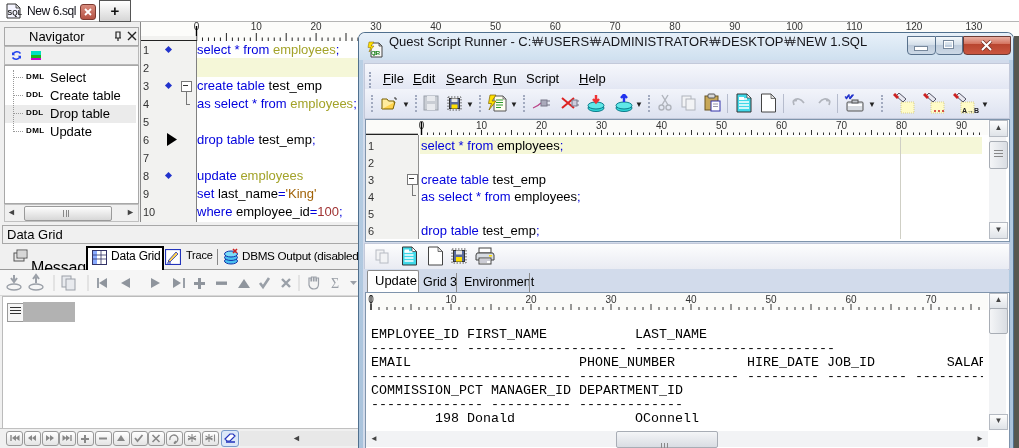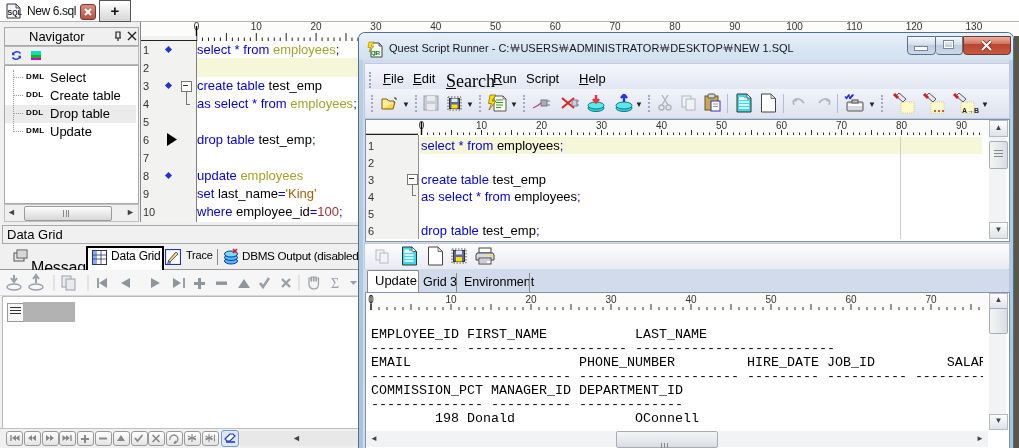--- a/index.html
+++ b/index.html
@@ -459,42 +459,42 @@
      border-radius:6px 6px 0 0;
      background:linear-gradient(#e7f0f9 0px,#cfe0ef 27px,#b9cfe4 27px,#a9c3dc 415px);
      box-shadow:0 0 0 1px #50708e;">
 
   <svg class="abs" style="left:8px;top:8px;" width="17" height="18">
     <path d="M4 2 h8 l3 3 v11 h-11 z" fill="#f8f8f8" stroke="#444"></path>
     <path d="M12 2 l3 3 h-3 z" fill="#ccc" stroke="#444" stroke-width="0.8"></path>
     <text x="4" y="13.5" font-size="6" font-weight="bold" fill="#2a8a2a" font-family="Liberation Sans" textLength="9">QSR</text>
     <path d="M2 1 h5 l-3 4 h3 l-5 6 l1.5-4.5 h-2.5 z" fill="#ffe000" stroke="#886600" stroke-width="0.5"></path>
   </svg>
-  <div class="abs" style="left:30px;top:8px;font-size:11px;color:#15151a;">Quest Script Runner - C:￦USERS￦ADMINISTRATOR￦DESKTOP￦NEW 1.SQL</div>
+  <div class="abs" style="left:30px;top:0;font-size:13px;color:#15151a;">Quest Script Runner - C:￦USERS￦ADMINISTRATOR￦DESKTOP￦NEW 1.SQL</div>
 
   <div class="abs" style="left:548px;top:3px;width:27px;height:17px;border:1px solid #58718c;border-radius:0 0 4px 4px;background:linear-gradient(#f4f8fb,#d4dfea 45%,#bdcbdb 45%,#ccd9e6);">
     <div class="abs" style="left:7px;top:10px;width:12px;height:3px;background:#fff;outline:1px solid #77889c;"></div>
   </div>
   <div class="abs" style="left:577px;top:3px;width:26px;height:17px;border:1px solid #58718c;border-left:none;border-radius:0 0 4px 4px;background:linear-gradient(#f4f8fb,#d4dfea 45%,#bdcbdb 45%,#ccd9e6);">
     <div class="abs" style="left:8px;top:4px;width:7px;height:5px;border:1.6px solid #fff;outline:1px solid #77889c;"></div>
   </div>
   <div class="abs" style="left:604px;top:3px;width:46px;height:17px;border:1px solid #6c3b34;border-radius:0 0 4px 4px;background:linear-gradient(#e8b0a4,#d4715c 42%,#b8452f 42%,#ca5740);">
     <svg class="abs" style="left:16px;top:3px;" width="13" height="11">
         <path d="M2 1 L11 10 M11 1 L2 10" stroke="#7a3428" stroke-width="3.6" fill="none"></path>
         <path d="M2 1 L11 10 M11 1 L2 10" stroke="#ffffff" stroke-width="2" fill="none"></path>
       </svg>
   </div>
 
   <div class="abs" style="left:4px;top:27px;width:646px;height:388px;background:#d2dbeb;"></div>
 
   <div class="abs" style="left:5px;top:30px;width:644px;height:26px;background:linear-gradient(#f6f7fc,#e2e6f3);border:1px solid #c3c9da;">
     <div class="abs" style="left:4px;top:8px;width:3px;height:16px;border-left:2px dotted #9aa4bb;"></div>
     <div class="abs" style="left:18px;top:7px;font-size:13px;color:#000;"><u>F</u>ile</div>
     <div class="abs" style="left:48px;top:7px;font-size:13px;color:#000;"><u>E</u>dit</div>
-    <div class="abs" style="left:81px;top:7px;font-size:18px;color:#000;font-family:Liberation Serif, serif;"><u>S</u>earch</div>
+    <div class="abs" style="left:81px;top:7px;font-size:13px;color:#000;"><u>S</u>earch</div>
     <div class="abs" style="left:128px;top:7px;font-size:13px;color:#000;"><u>R</u>un</div>
     <div class="abs" style="left:161px;top:7px;font-size:13px;color:#000;">Script</div>
     <div class="abs" style="left:214px;top:7px;font-size:13px;color:#000;"><u>H</u>elp</div>
   </div>
 
   <div class="abs" style="left:5px;top:56px;width:644px;height:29px;background:linear-gradient(#f2f4fa,#dde2f0);border:1px solid #c3c9da;border-top:none;" id="srtoolbar">
       <div style="position:absolute;left:6px;top:6px;width:2px;height:17px;border-left:2px dotted #a2aabf;"></div>
       <svg style="position:absolute;left:16px;top:6px;" width="18" height="17">
         <path d="M1 14 L3 7 H14 L12 14 z" fill="#ffd34d" stroke="#7a6000"></path>
         <path d="M1 14 V4 h5 l1.5 2 H13 v1.5" fill="#ffec9e" stroke="#7a6000"></path>

